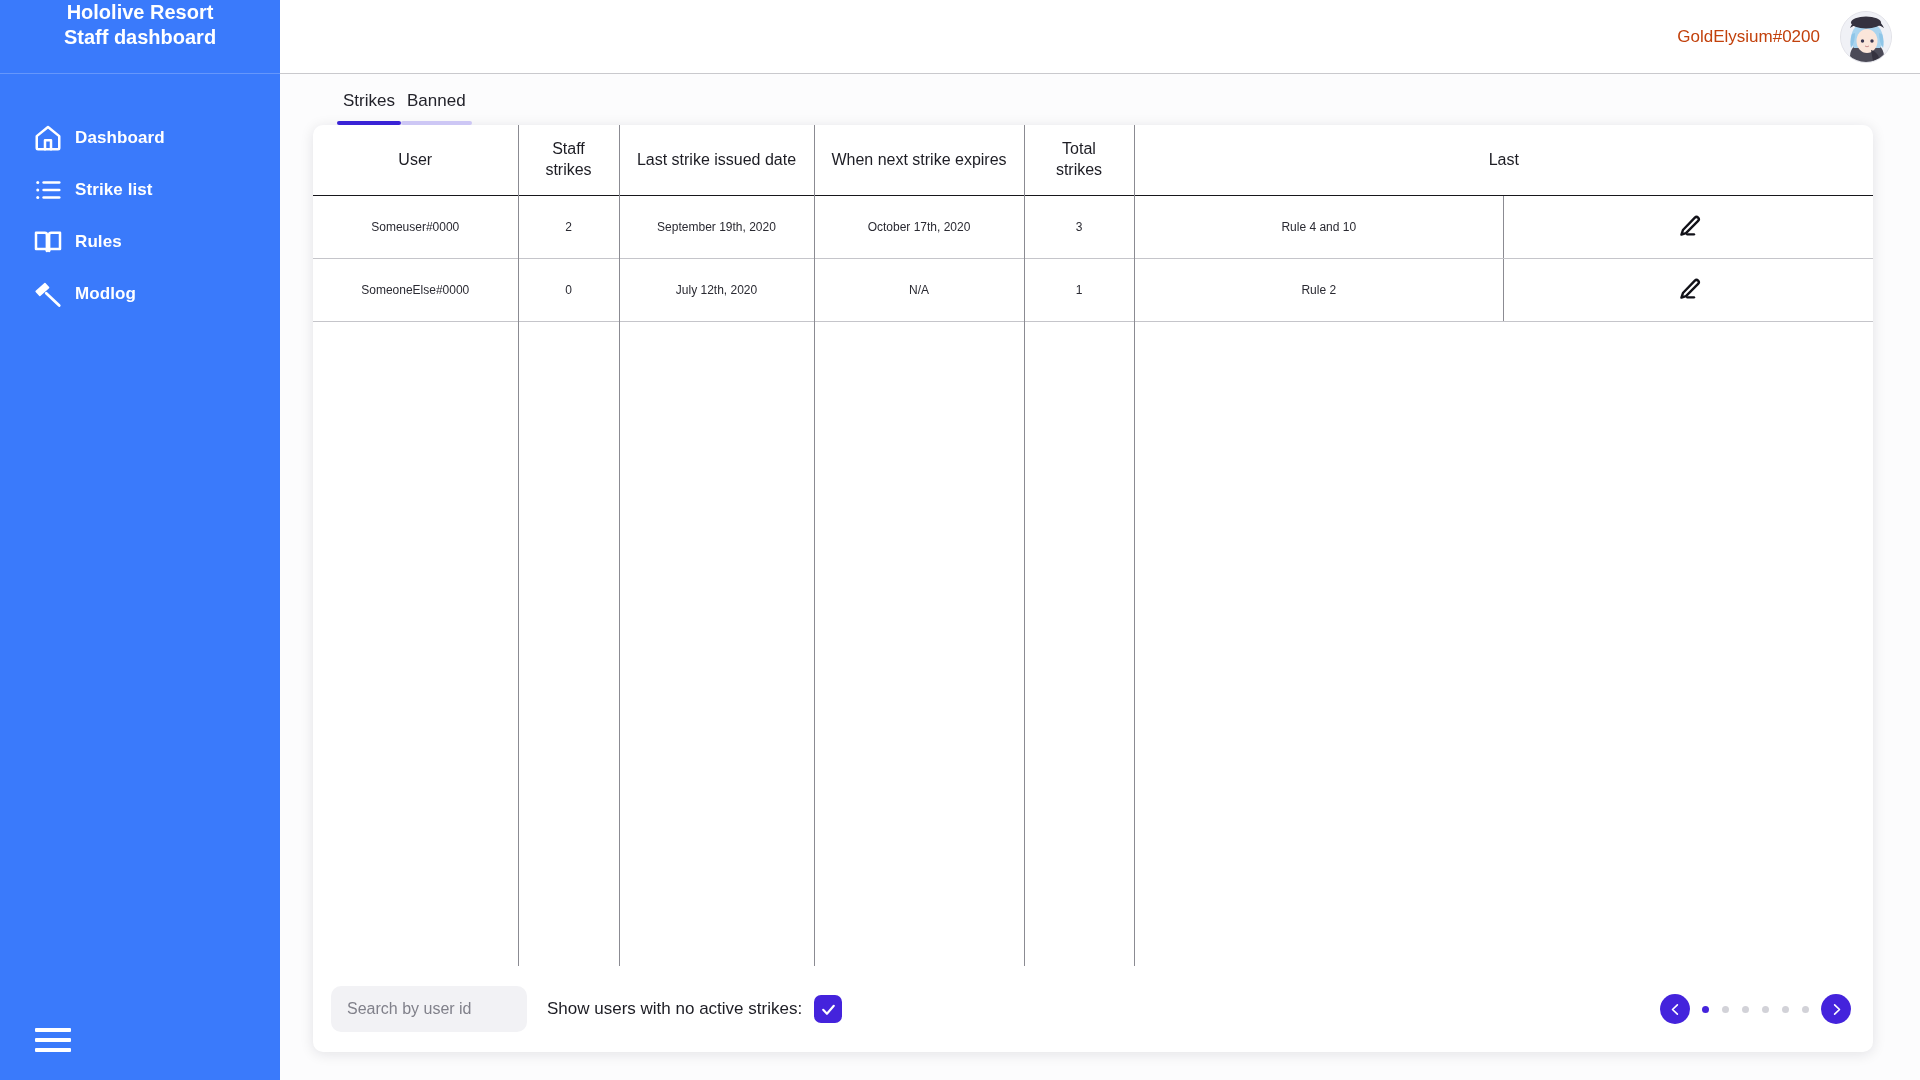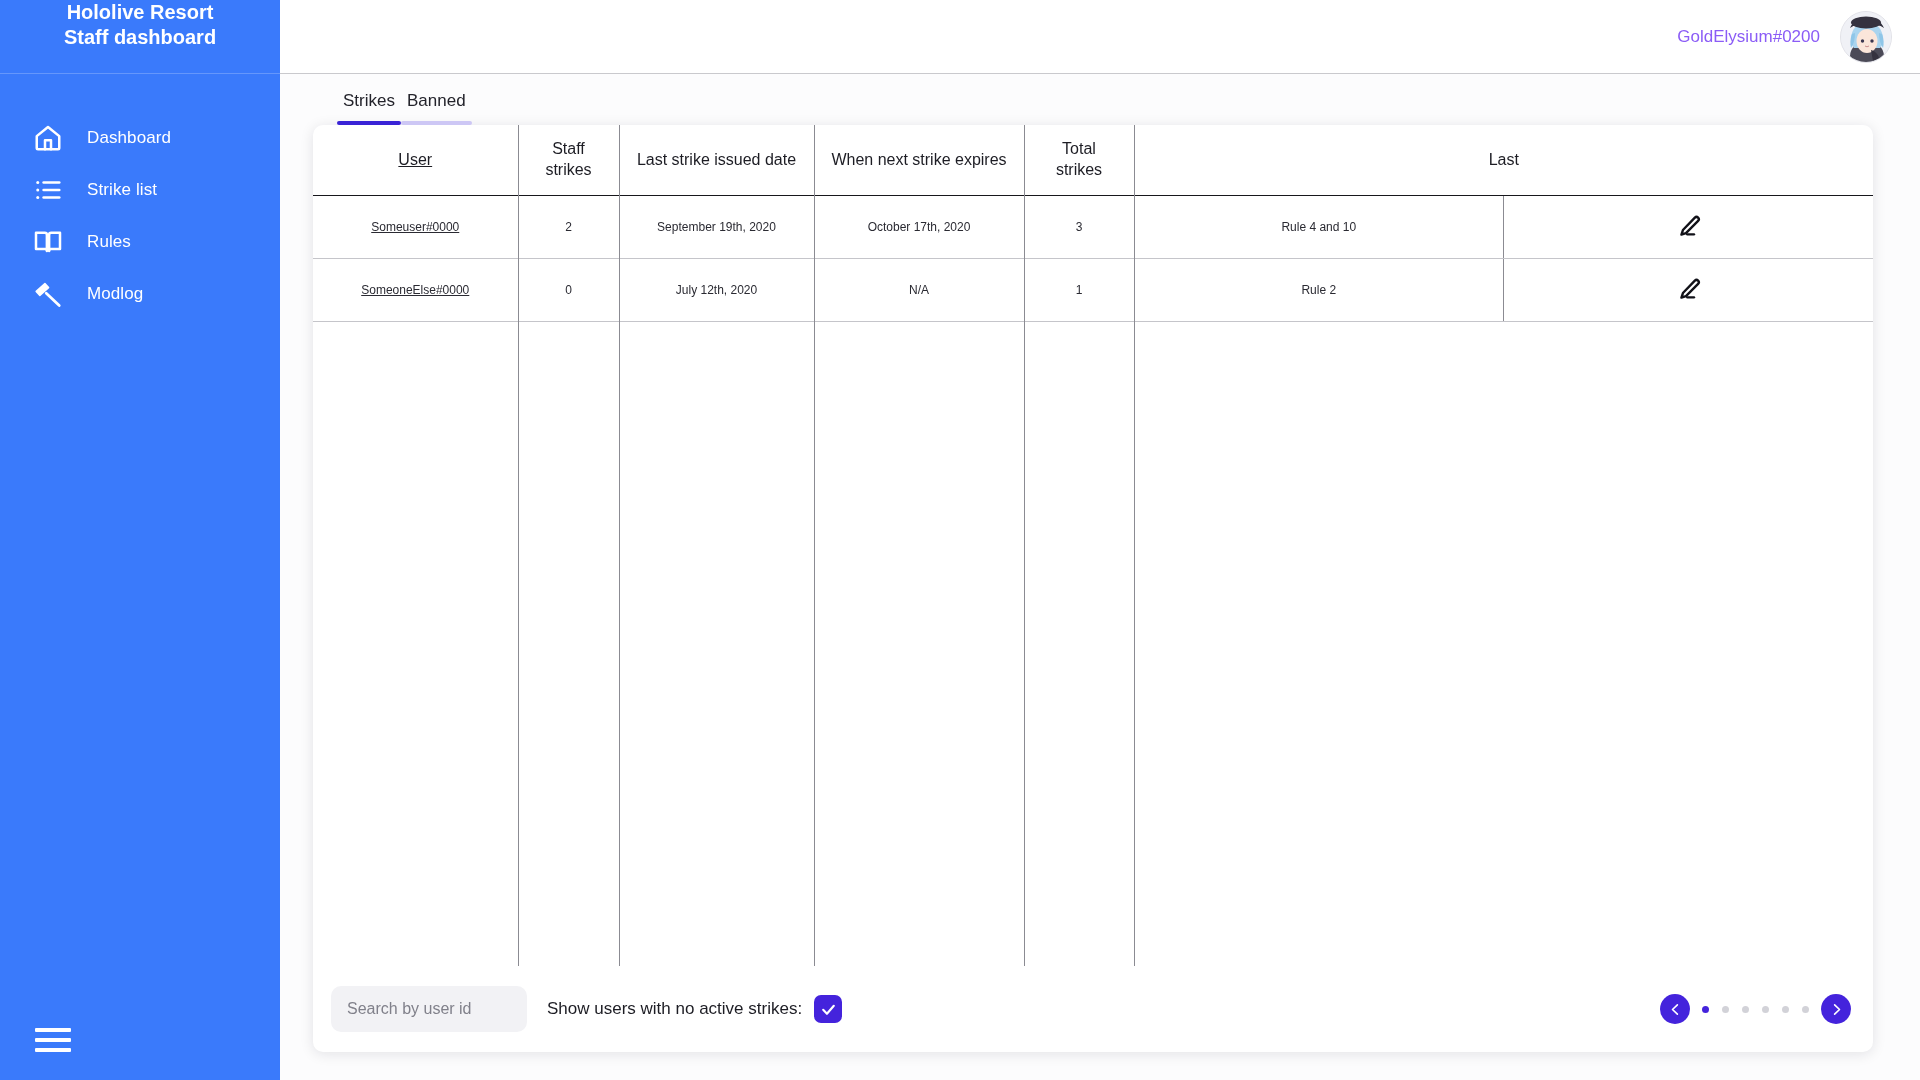--- a/index.html
+++ b/index.html
@@ -37,23 +37,23 @@
     padding-left: 30px;
     color: #ffffff;
     cursor: pointer;
   }
   .nav-icon {
     width: 36px; height: 36px;
     display: flex; align-items: center; justify-content: center;
     flex: 0 0 36px;
   }
   .nav-label {
-    margin-left: 21px;
+    margin-left: 9px;
     font-size: 17px;
-    font-weight: normal;
+    font-weight: bold;
     letter-spacing: 0.1px;
   }
   #hamburger {
     position: absolute;
     left: 35px; bottom: 20px;
     width: 40px; height: 40px;
     display: flex; flex-direction: column;
     justify-content: center; gap: 6px;
     cursor: pointer;
   }
@@ -73,21 +73,21 @@
   #topbar {
     height: 74px;
     background: #ffffff;
     border-bottom: 1px solid #c9c9cd;
     display: flex; align-items: center; justify-content: flex-end;
     padding-right: 28px;
     flex: 0 0 74px;
   }
   #user-name {
     font-size: 17px;
-    color: #8b5cf6;
+    color: #c2410c;
     margin-right: 20px;
   }
   #avatar {
     width: 52px; height: 52px; border-radius: 50%;
     overflow: hidden;
     background: #eceef4;
     border: 1px solid #e2e2e8;
     flex: 0 0 52px;
   }
 
@@ -149,21 +149,21 @@
   table#strikes-table td {
     font-size: 12px;
     color: #2a2a32;
     padding: 14px 6px;
     text-align: center;
     border-bottom: 1px solid #c5c5ca;
     border-right: 1.2px solid #8b8b92;
     height: 52px;
   }
   table#strikes-table td:last-child { border-right: none; }
-  .col-user { width: 205px; text-decoration: underline; }
+  .col-user { width: 205px; }
   .col-active { width: 101px; }
   .col-last { width: 195px; }
   .col-next { width: 210px; }
   .col-total { width: 110px; }
   .col-notes { width: auto; }
   .col-edit { width: 66px; }
   th.col-edit, td.col-edit { border-right: none; }
   .notes-cell { position: relative; }
   .edit-btn {
     display: inline-flex; align-items: center; justify-content: center;

